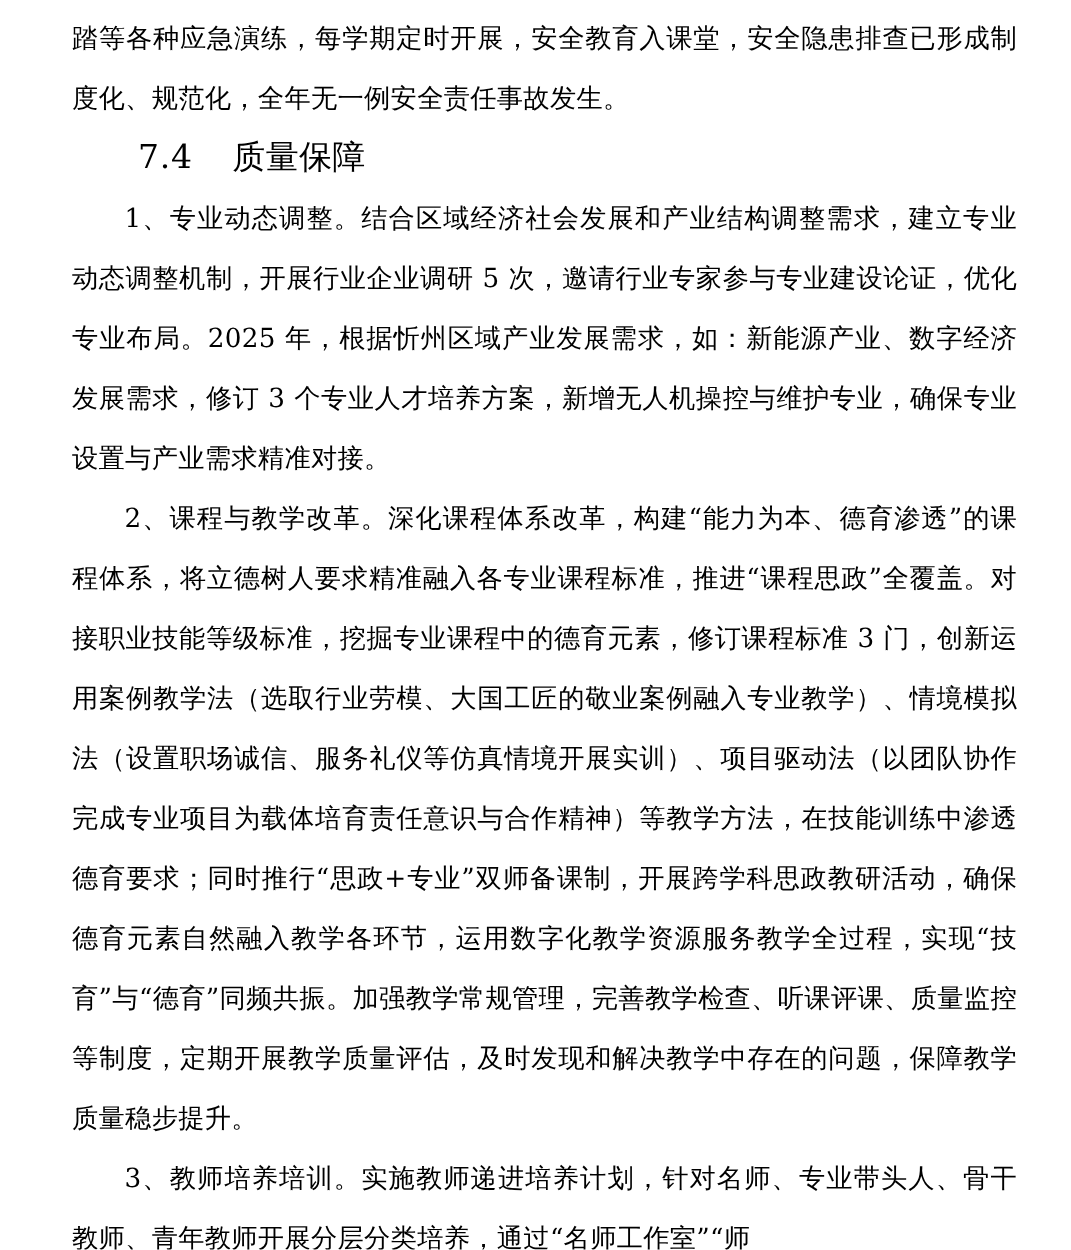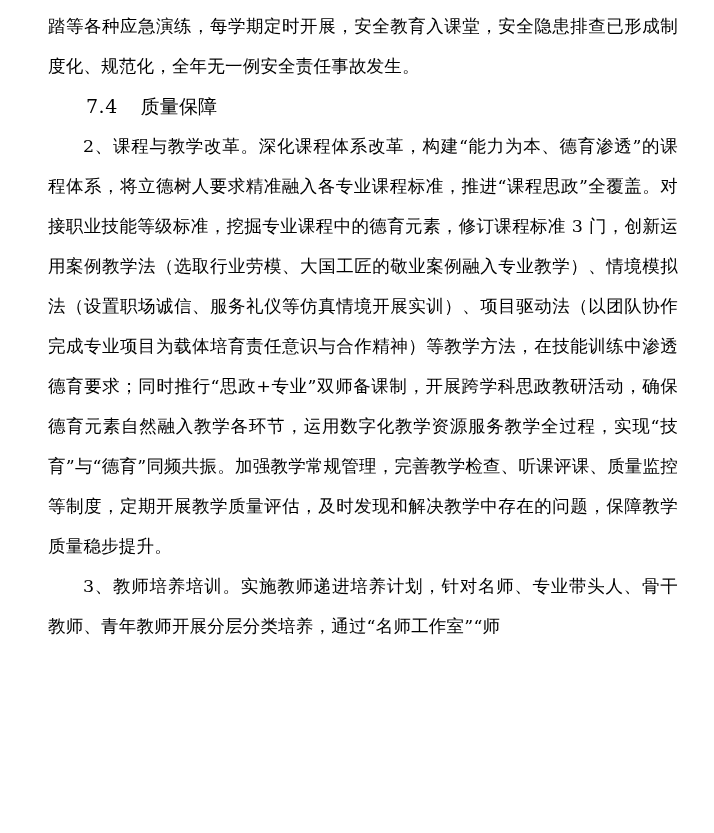--- a/index.html
+++ b/index.html
@@ -33,21 +33,21 @@
     padding: 0;
   }
   .para {
     text-indent: 0;
   }
   .indent-1 {
     text-indent: 2em;
   }
   .heading {
     text-indent: 2em;
-    font-size: 19px;
+    font-size: 22px;
     line-height: 40px;
   }
   .heading .num {
     letter-spacing: 0.5px;
   }
   .heading .gap {
     display: inline-block;
     width: 1.2em;
   }
   .first-line-cont {
@@ -59,19 +59,20 @@
 
 <div class="page">
   <div class="doc-body">
 
     <p class="para first-line-cont">踏等各种应急演练，每学期定时开展，安全教育入课堂，安全隐患排查已形成制度化、规范化，全年无一例安全责任事故发生。</p>
 
     <p class="heading">
       <span class="num">7.4</span><span class="gap"></span><span>质量保障</span>
     </p>
 
+    <p class="para indent-1">1、专业动态调整。结合区域经济社会发展和产业结构调整需求，建立专业动态调整机制，开展行业企业调研 5 次，邀请行业专家参与专业建设论证，优化专业布局。2025 年，根据忻州区域产业发展需求，如：新能源产业、数字经济发展需求，修订 3 个专业人才培养方案，新增无人机操控与维护专业，确保专业设置与产业需求精准对接。</p>
 
     <p class="para indent-1">2、课程与教学改革。深化课程体系改革，构建“能力为本、德育渗透”的课程体系，将立德树人要求精准融入各专业课程标准，推进“课程思政”全覆盖。对接职业技能等级标准，挖掘专业课程中的德育元素，修订课程标准 3 门，创新运用案例教学法（选取行业劳模、大国工匠的敬业案例融入专业教学）、情境模拟法（设置职场诚信、服务礼仪等仿真情境开展实训）、项目驱动法（以团队协作完成专业项目为载体培育责任意识与合作精神）等教学方法，在技能训练中渗透德育要求；同时推行“思政+专业”双师备课制，开展跨学科思政教研活动，确保德育元素自然融入教学各环节，运用数字化教学资源服务教学全过程，实现“技育”与“德育”同频共振。加强教学常规管理，完善教学检查、听课评课、质量监控等制度，定期开展教学质量评估，及时发现和解决教学中存在的问题，保障教学质量稳步提升。</p>
 
     <p class="para indent-1">3、教师培养培训。实施教师递进培养计划，针对名师、专业带头人、骨干教师、青年教师开展分层分类培养，通过“名师工作室”“师</p>
 
   </div>
 </div>
 
 </body></html>

